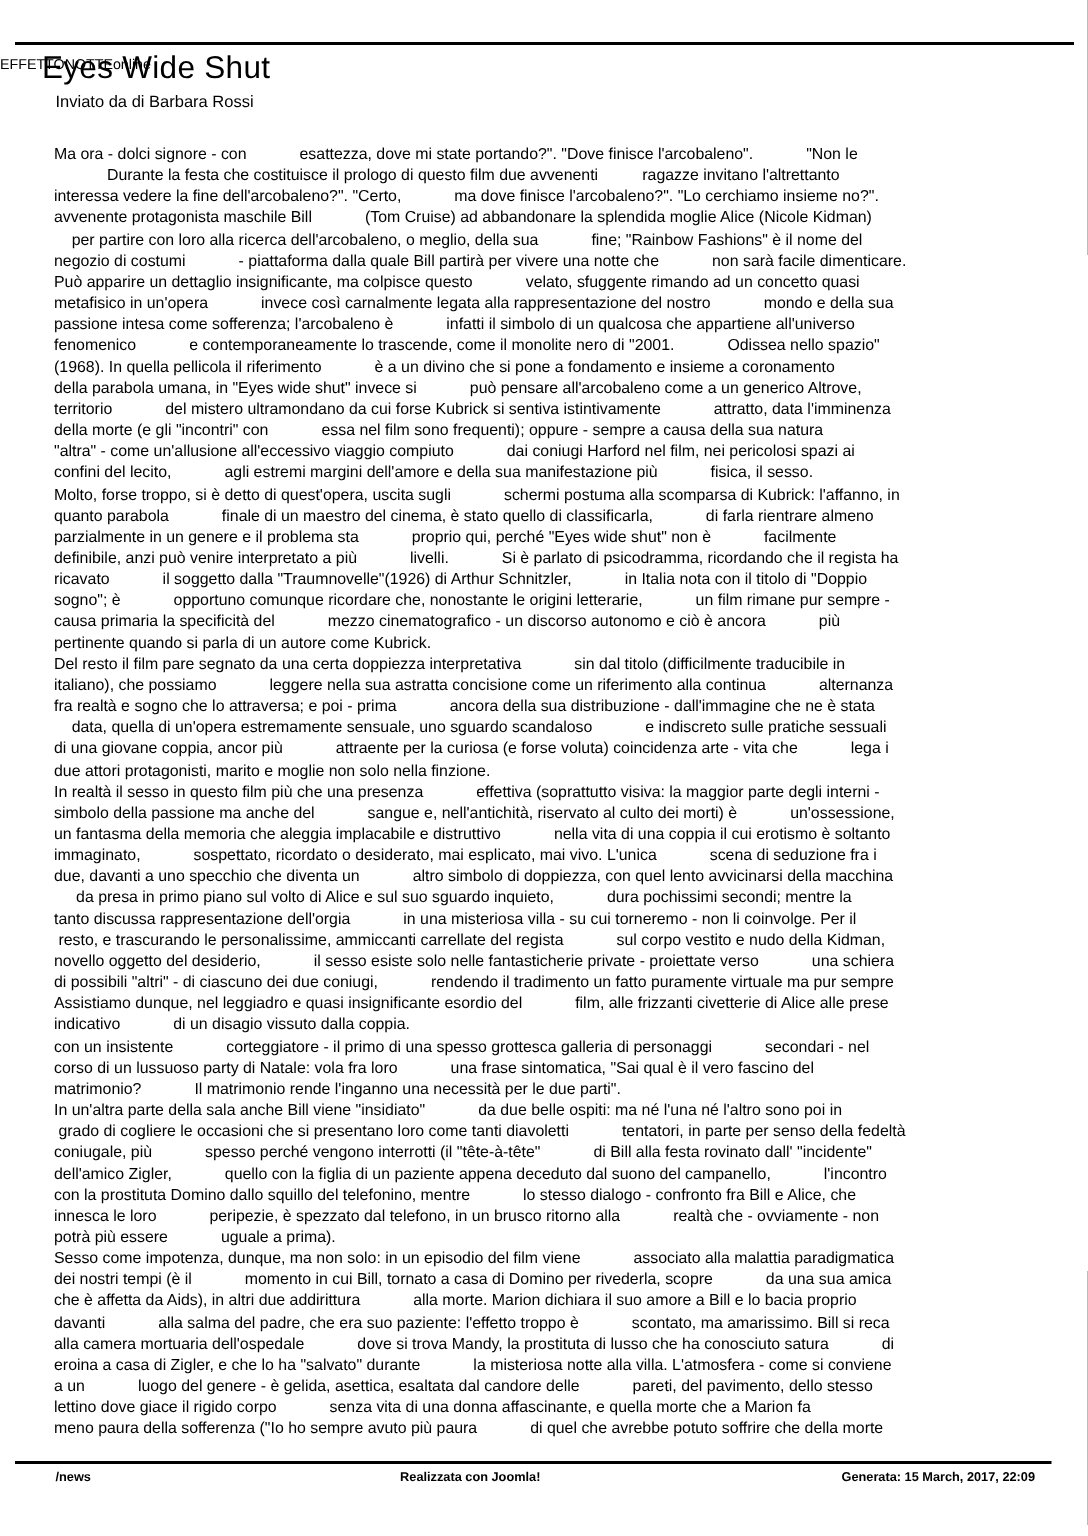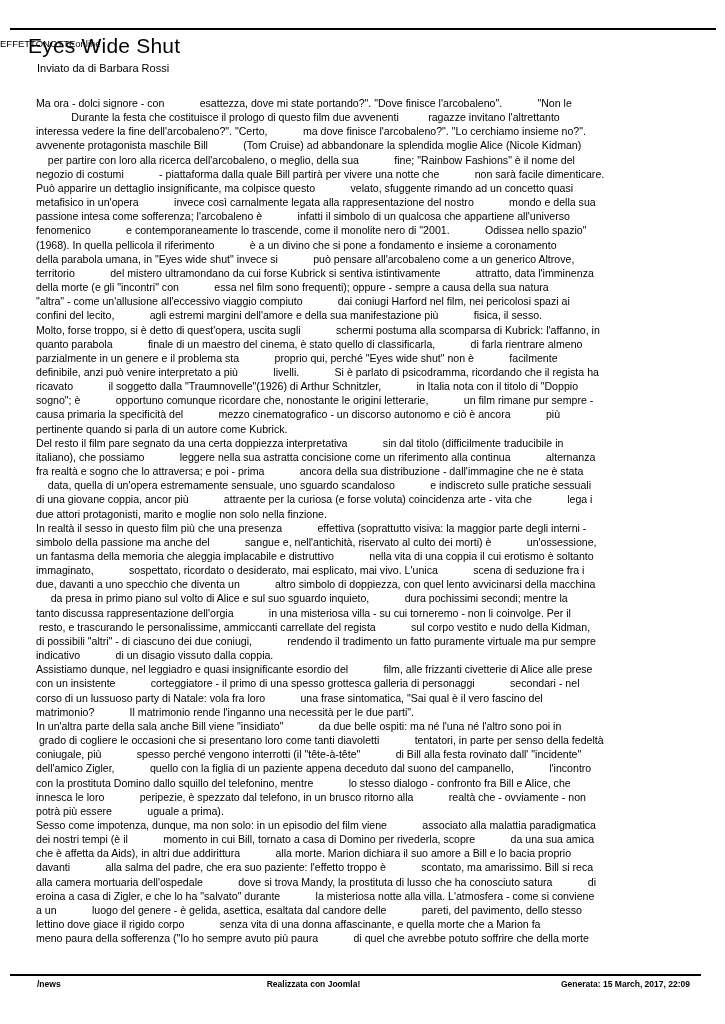--- a/index.html
+++ b/index.html
@@ -101,23 +101,24 @@
       <div class="line">di una giovane coppia, ancor più            attraente per la curiosa (e forse voluta) coincidenza arte - vita che            lega i</div>
       <div class="line">due attori protagonisti, marito e moglie non solo nella finzione.</div>
       <div class="line">In realtà il sesso in questo film più che una presenza            effettiva (soprattutto visiva: la maggior parte degli interni -</div>
       <div class="line">simbolo della passione ma anche del            sangue e, nell'antichità, riservato al culto dei morti) è            un'ossessione,</div>
       <div class="line">un fantasma della memoria che aleggia implacabile e distruttivo            nella vita di una coppia il cui erotismo è soltanto</div>
       <div class="line">immaginato,            sospettato, ricordato o desiderato, mai esplicato, mai vivo. L'unica            scena di seduzione fra i</div>
       <div class="line">due, davanti a uno specchio che diventa un            altro simbolo di doppiezza, con quel lento avvicinarsi della macchina</div>
       <div class="line">     da presa in primo piano sul volto di Alice e sul suo sguardo inquieto,            dura pochissimi secondi; mentre la</div>
       <div class="line">tanto discussa rappresentazione dell'orgia            in una misteriosa villa - su cui torneremo - non li coinvolge. Per il</div>
       <div class="line"> resto, e trascurando le personalissime, ammiccanti carrellate del regista            sul corpo vestito e nudo della Kidman,</div>
+      <div class="line">novello oggetto del desiderio,            il sesso esiste solo nelle fantasticherie private - proiettate verso            una schiera</div>
       <div class="line">di possibili "altri" - di ciascuno dei due coniugi,            rendendo il tradimento un fatto puramente virtuale ma pur sempre</div>
+      <div class="line">Assistiamo dunque, nel leggiadro e quasi insignificante esordio del            film, alle frizzanti civetterie di Alice alle prese</div>
       <div class="line">indicativo            di un disagio vissuto dalla coppia.</div>
-      <div class="line">Assistiamo dunque, nel leggiadro e quasi insignificante esordio del            film, alle frizzanti civetterie di Alice alle prese</div>
       <div class="line">con un insistente            corteggiatore - il primo di una spesso grottesca galleria di personaggi            secondari - nel</div>
       <div class="line">corso di un lussuoso party di Natale: vola fra loro            una frase sintomatica, "Sai qual è il vero fascino del</div>
       <div class="line">matrimonio?            Il matrimonio rende l'inganno una necessità per le due parti".</div>
       <div class="line">In un'altra parte della sala anche Bill viene "insidiato"            da due belle ospiti: ma né l'una né l'altro sono poi in</div>
       <div class="line"> grado di cogliere le occasioni che si presentano loro come tanti diavoletti            tentatori, in parte per senso della fedeltà</div>
       <div class="line">coniugale, più            spesso perché vengono interrotti (il "tête-à-tête"            di Bill alla festa rovinato dall' "incidente"</div>
       <div class="line">dell'amico Zigler,            quello con la figlia di un paziente appena deceduto dal suono del campanello,            l'incontro</div>
       <div class="line">con la prostituta Domino dallo squillo del telefonino, mentre            lo stesso dialogo - confronto fra Bill e Alice, che</div>
       <div class="line">innesca le loro            peripezie, è spezzato dal telefono, in un brusco ritorno alla            realtà che - ovviamente - non</div>
       <div class="line">potrà più essere            uguale a prima).</div>

